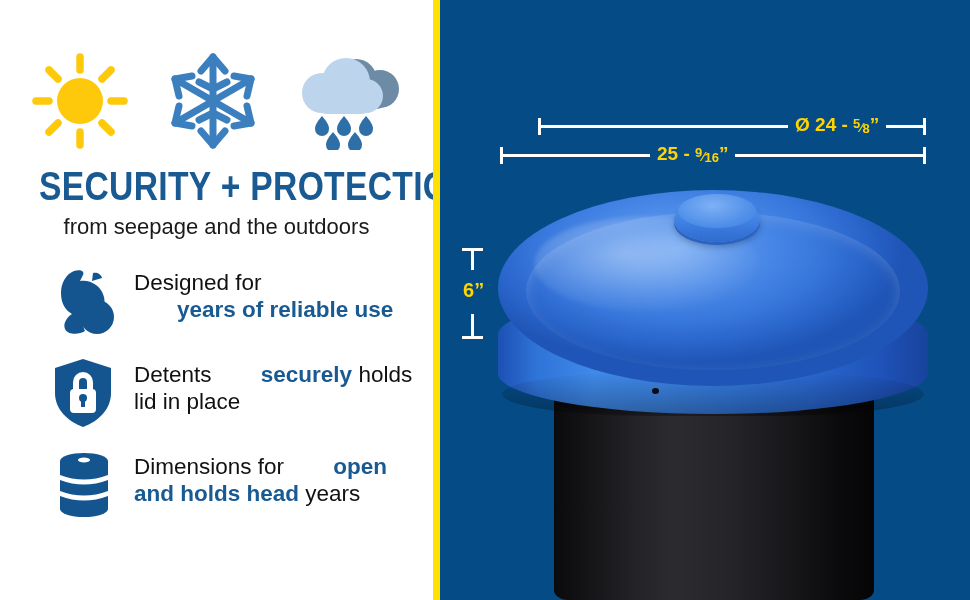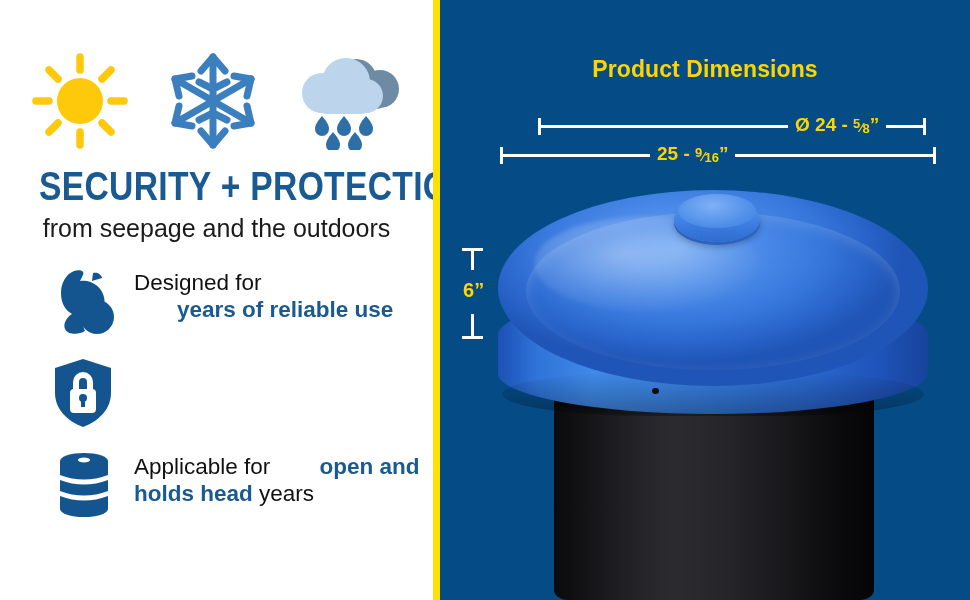--- a/index.html
+++ b/index.html
@@ -49,21 +49,21 @@
     transform: scaleX(0.82);
     transform-origin: center top;
     white-space: nowrap;
   }
   .subhead {
     position: absolute;
     left: 0; top: 216px;
     width: 433px;
     text-align: center;
     color: #1a1a1a;
-    font-size: 25px;
+    font-size: 22px;
     line-height: 1;
     white-space: nowrap;
   }
 
   
   .features {
     position: absolute;
     left: 52px;
     top: 263px;
     width: 381px;
@@ -402,48 +402,50 @@
       <div class="feature">
         <div class="feature-icon">
           <svg width="62" height="72" viewBox="0 0 62 72">
             <path d="M31 2 L59 11 L59 36 C59 52 47 64 31 70 C15 64 3 52 3 36 L3 11 Z" fill="#14558F"></path>
             <rect x="18" y="32" width="26" height="24" rx="4" fill="#ffffff"></rect>
             <path d="M24 32 L24 25 a7 7 0 0 1 14 0 L38 32" fill="none" stroke="#ffffff" stroke-width="6"></path>
             <circle cx="31" cy="41" r="4" fill="#14558F"></circle>
             <rect x="29" y="42" width="4" height="8" fill="#14558F"></rect>
           </svg>
         </div>
+        <div class="feature-text">
+          <span>Detents </span><b>securely</b><span> holds lid in place</span>
+        </div>
       </div>
 
       <div class="feature">
         <div class="feature-icon">
           <svg width="64" height="72" viewBox="0 0 64 72">
             <g fill="#14558F">
               <rect x="8" y="12" width="48" height="48"></rect>
               <ellipse cx="32" cy="12" rx="24" ry="8"></ellipse>
               <ellipse cx="32" cy="60" rx="24" ry="8"></ellipse>
             </g>
             <ellipse cx="32" cy="11" rx="6" ry="2.4" fill="#ffffff"></ellipse>
             <path d="M8 26 q24 9 48 0 l0 5 q-24 9 -48 0 z" fill="#ffffff"></path>
             <path d="M8 42 q24 9 48 0 l0 5 q-24 9 -48 0 z" fill="#ffffff"></path>
           </svg>
         </div>
         <div class="feature-text">
-          <span>Applicable for </span><b>open and holds head</b><span> years</span>
+          <span>Dimensions for </span><b>open and holds head</b><span> years</span>
         </div>
       </div>
 
     </div>
   </div>
 
   <div class="divider"></div>
 
   <div class="right-panel">
 
-    <div class="panel-title">Product Dimensions</div>
 
     <div class="product">
       <div class="drum-chime"></div>
       <div class="drum-body"></div>
       <div class="drum-chime-shadow"></div>
       <div class="lid-skirt"></div>
       <div class="lid-rim-shadow"></div>
       <div class="lid-dome"></div>
       <div class="lid-ring"></div>
       <div class="lid-dome-sheen"></div>
@@ -457,21 +459,21 @@
       <div class="dim-cap left"></div>
       <div class="dim-cap right"></div>
       <div class="dim-label" style="left:250px;">
         <span>Ø</span>
         <span>24</span>
         <span>-</span>
         <span class="frac"><span class="num">5</span>⁄<span class="den">8</span></span><span>”</span>
       </div>
     </div>
 
-    <div class="dim-line" style="left:60px; top:145px; width:426px;padding-left:10px;">
+    <div class="dim-line" style="left:60px; top:145px; width:426px;">
       <div class="dim-rule"></div>
       <div class="dim-cap left"></div>
       <div class="dim-cap right"></div>
       <div class="dim-label" style="left:150px;">
         <span>25</span>
         <span>-</span>
         <span class="frac"><span class="num">9</span>⁄<span class="den">16</span></span><span>”</span>
       </div>
     </div>
 

